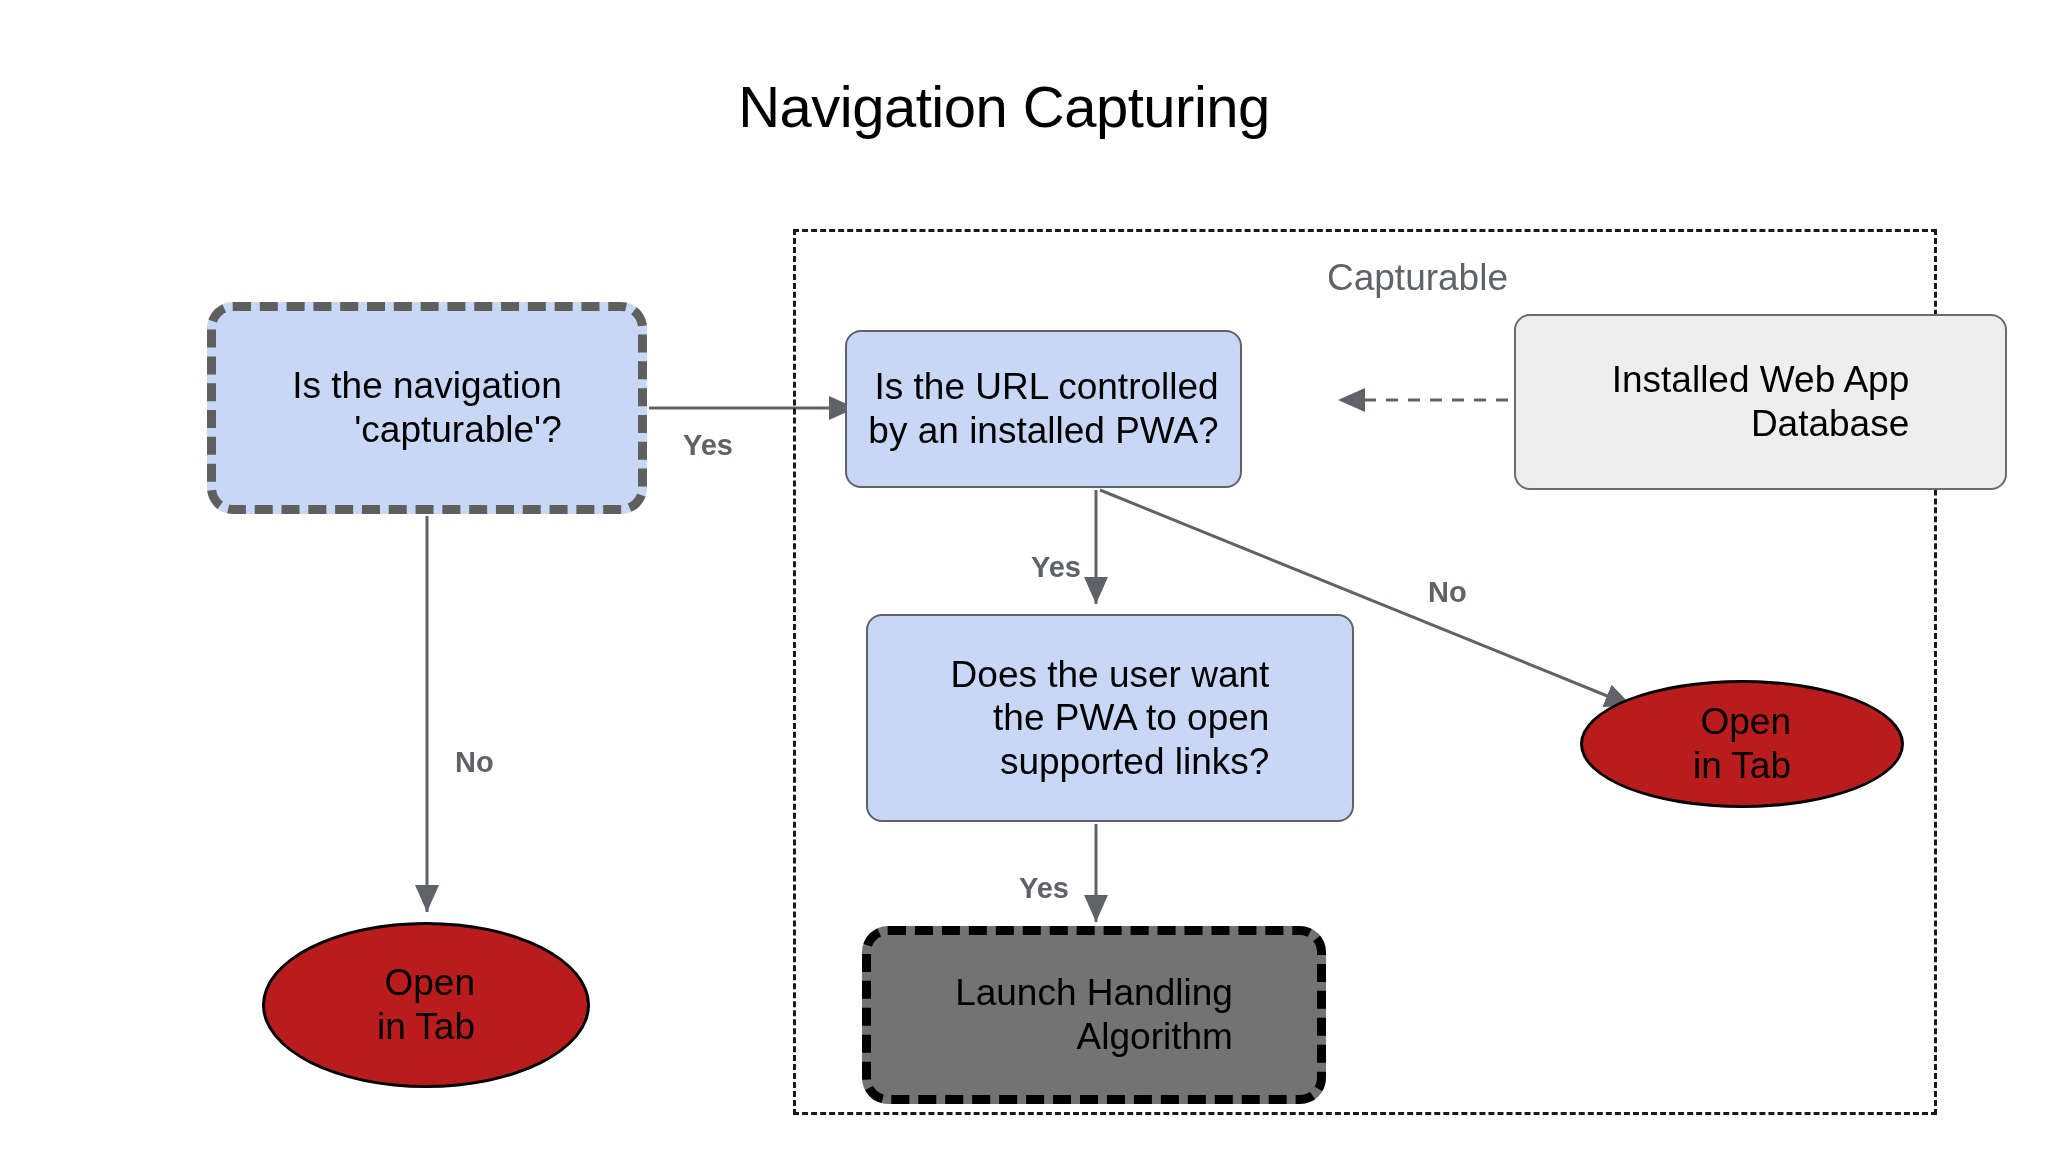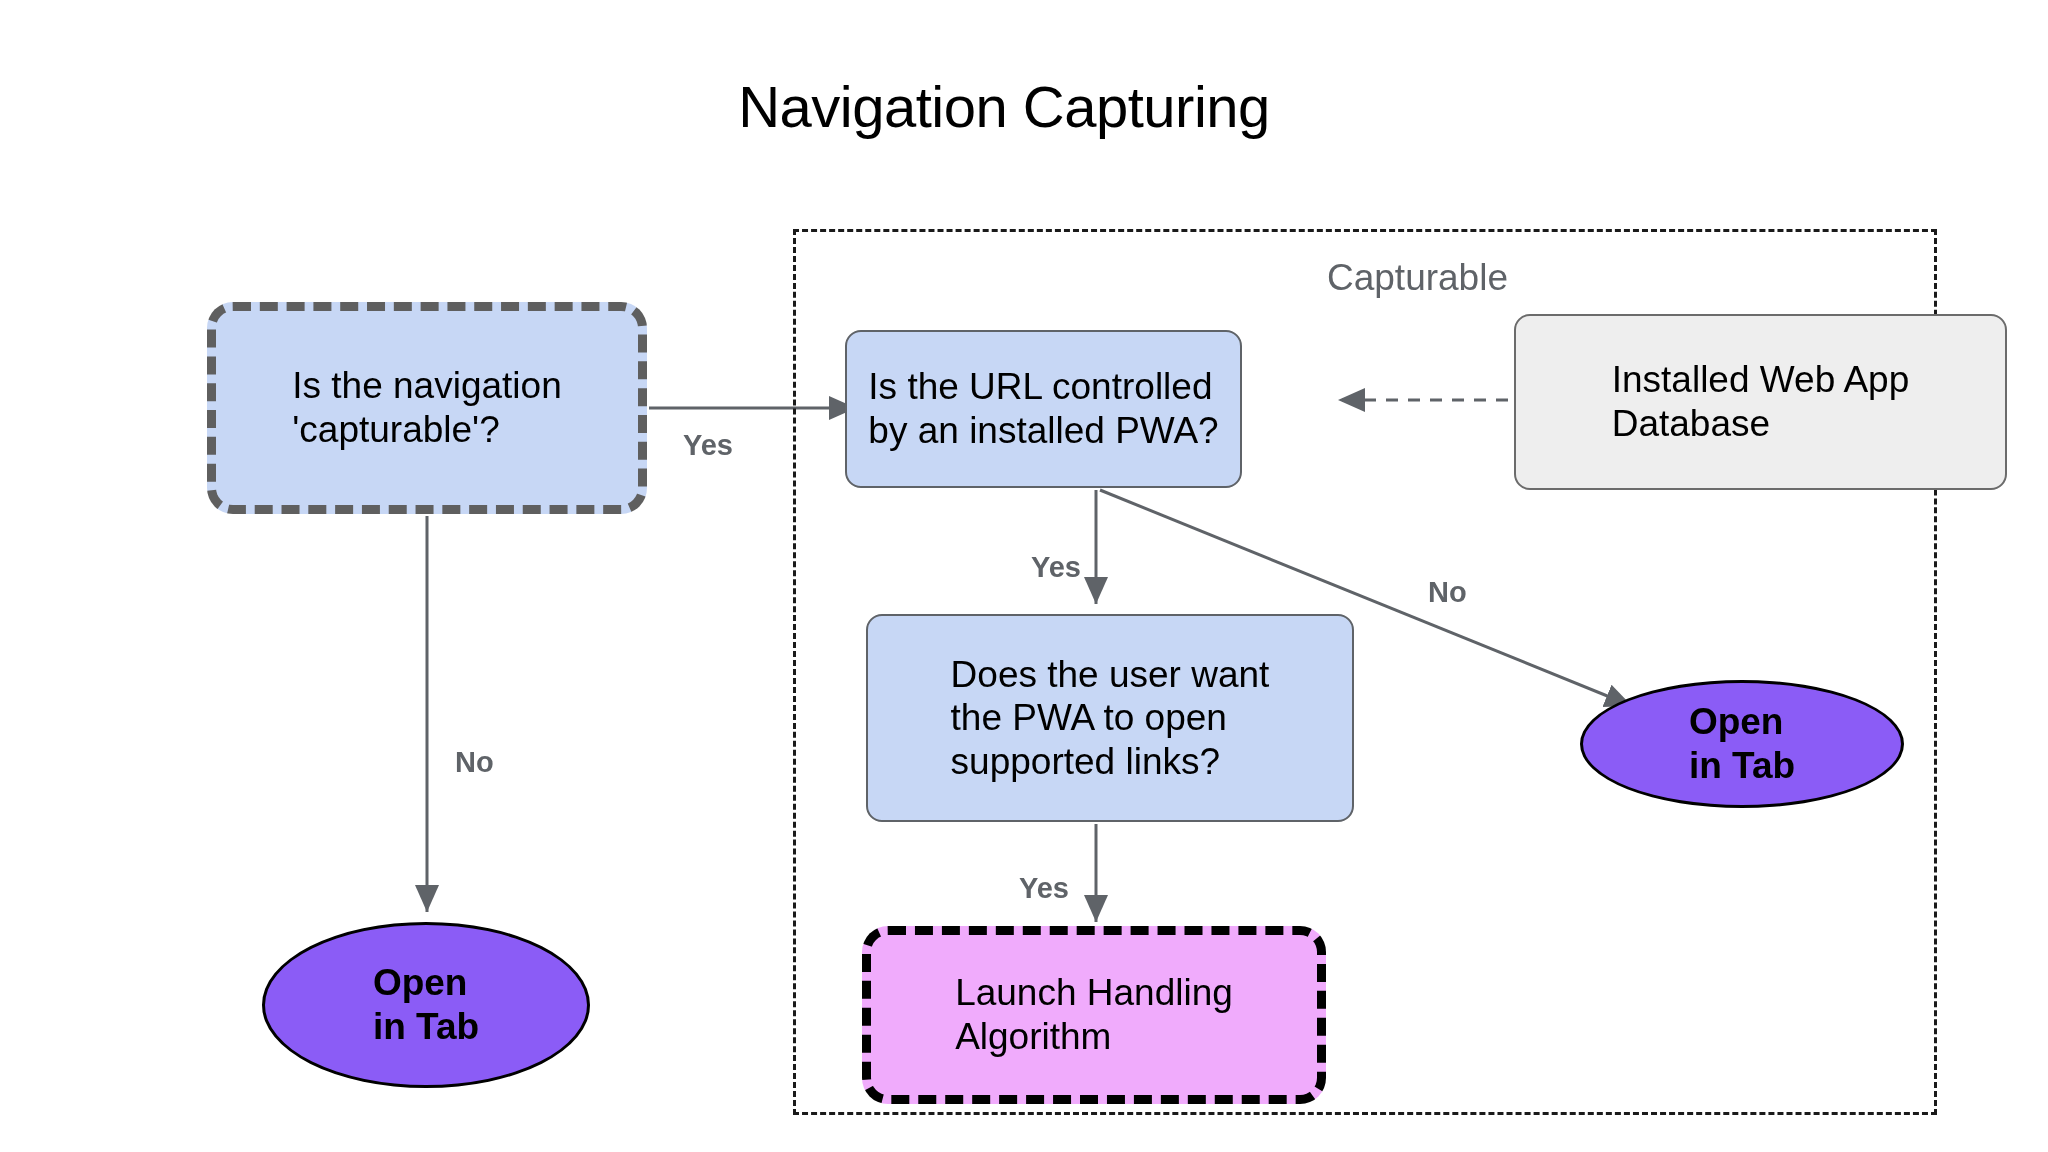--- a/index.html
+++ b/index.html
@@ -54,21 +54,21 @@
     line-height: 1.1;
   }
 
   
   .node {
     position: absolute;
     box-sizing: border-box;
     display: flex;
     align-items: center;
     justify-content: center;
-    text-align: left;
+    text-align: right;
     color: #000000;
     line-height: 1.18;
   }
   .node .node-label {
     display: block;
     white-space: pre-line;
   }
 
   .node-blue {
     background: #c7d7f5;
@@ -82,31 +82,30 @@
     border-radius: 26px;
     font-size: 37px;
   }
   .node-grey {
     background: #eeeeee;
     border: 2px solid #6b6b6b;
     border-radius: 16px;
     font-size: 37px;
   }
   .node-pink-dashed {
-    background: #f0abfc;
+    background: #737373;
     border: 9px dashed #000000;
     border-radius: 26px;
     font-size: 37px;
   }
   .node-green-ellipse {
-    background: #8b5cf6;
+    background: #b91c1c;
     border: 3px solid #000000;
     border-radius: 50%;
     font-size: 37px;
-    font-weight: bold;
   }
 
   
   #node-capturable   { left: 207px;  top: 302px;  width: 440px; height: 212px; }
   #node-url-pwa      { left: 845px;  top: 330px;  width: 397px; height: 158px; }
   #node-db           { left: 1514px; top: 314px;  width: 493px; height: 176px; }
   #node-user-want    { left: 866px;  top: 614px;  width: 488px; height: 208px; }
   #node-launch       { left: 862px;  top: 926px;  width: 464px; height: 178px; }
   #node-open-tab-1   { left: 262px;  top: 922px;  width: 328px; height: 166px; }
   #node-open-tab-2   { left: 1580px; top: 680px;  width: 324px; height: 128px; }

